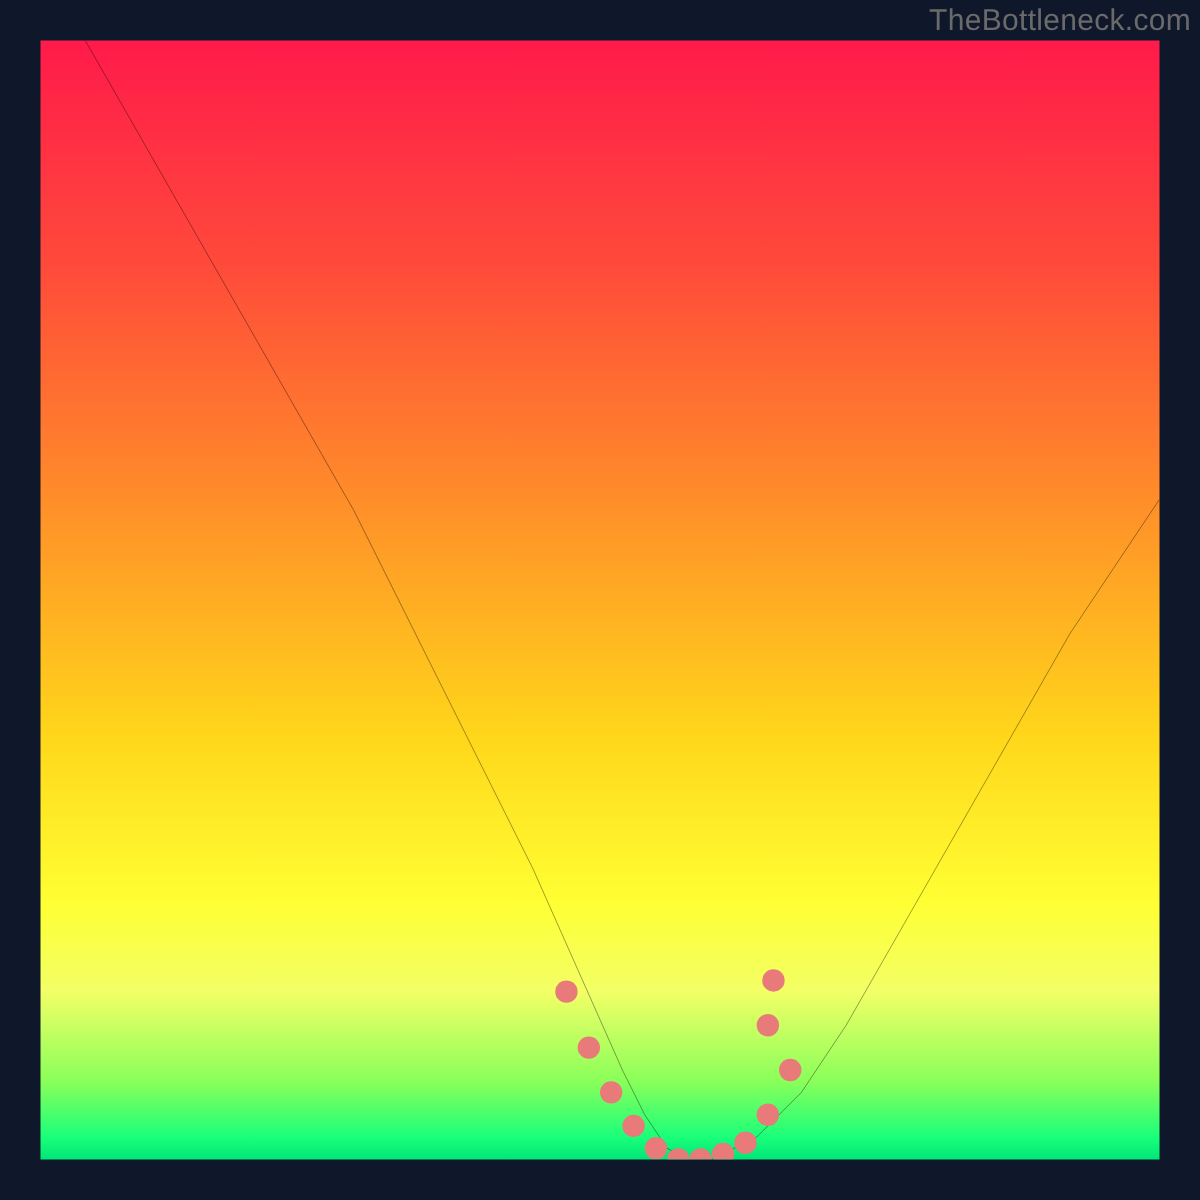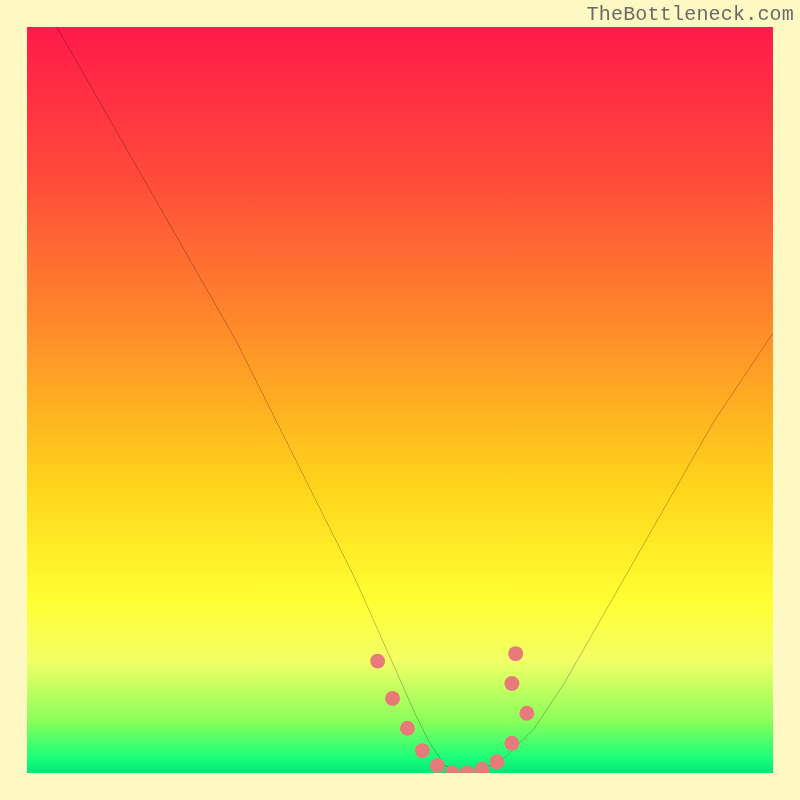--- a/index.html
+++ b/index.html
@@ -8,22 +8,21 @@
     width: 800px;
     height: 800px;
     background: #ffffff;
     font-family: Arial, Helvetica, sans-serif;
     overflow: hidden;
   }
   .frame {
     position: relative;
     width: 800px;
     height: 800px;
-    background: #fef9c3;
-    font-family: Liberation Mono, monospace;
+    background: #0f172a;
   }
   .plot-area {
     position: absolute;
     left: 27px;
     top: 27px;
     width: 746px;
     height: 746px;
     
     background: linear-gradient(
       to bottom,

